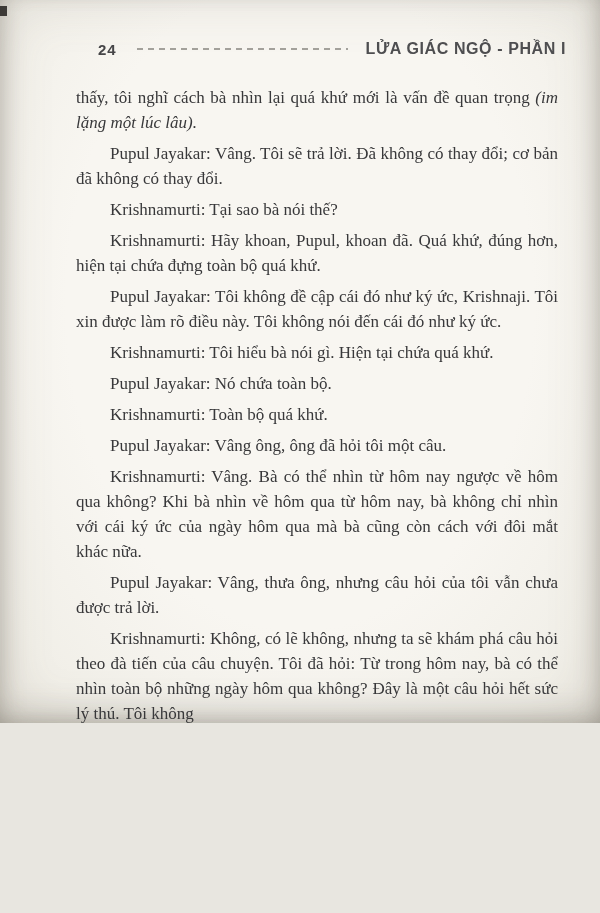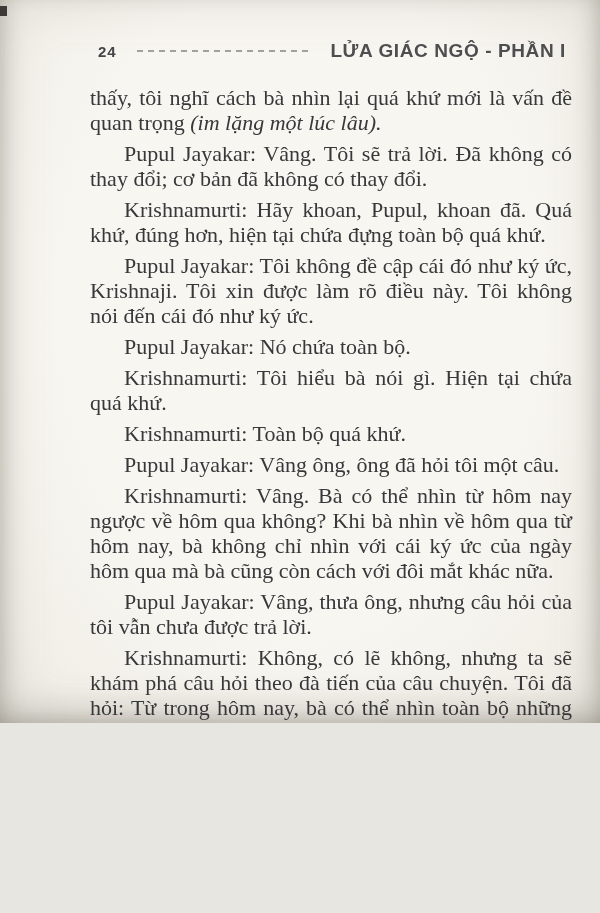--- a/index.html
+++ b/index.html
@@ -47,34 +47,34 @@
     color: #454547;
   }
   .dashes {
     flex: 1;
     height: 2px;
     margin: 0 18px 0 20px;
     background: repeating-linear-gradient(90deg, #94928c 0px, #94928c 6px, transparent 6px, transparent 11px);
     opacity: 0.85;
   }
   .ptitle {
-    font-size: 19px;
+    font-size: 16px;
     font-weight: 700;
     letter-spacing: 0.6px;
     color: #4e4e50;
     white-space: nowrap;
   }
   .body-text {
     position: absolute;
     top: 85px;
-    left: 90px;
+    left: 76px;
     width: 482px;
     z-index: 2;
     color: #38383a;
-    font-size: 22px;
+    font-size: 17px;
     line-height: 25px;
     text-align: justify;
   }
   .para {
     margin: 0 0 6px 0;
   }
   .para.indent {
     text-indent: 34px;
   }
   .para em {
@@ -120,24 +120,25 @@
   </div>
 
   <div class="watermark">
     <div class="wm-title">davibooks</div>
     <div class="wm-tagline">Khát nghĩ tri thức</div>
   </div>
 
   <div class="body-text">
       <p class="para"><span>thấy, tôi nghĩ cách bà nhìn lại quá khứ mới là vấn đề quan trọng </span><em>(im lặng một lúc lâu).</em></p>
       <p class="para indent"><span>Pupul Jayakar: Vâng. Tôi sẽ trả lời. Đã không có thay đổi; cơ bản đã không có thay đổi.</span></p>
+      <p class="para indent"><span>Krishnamurti: Tại sao bà nói thế?</span></p>
       <p class="para indent"><span>Krishnamurti: Hãy khoan, Pupul, khoan đã. Quá khứ, đúng hơn, hiện tại chứa đựng toàn bộ quá khứ.</span></p>
       <p class="para indent"><span>Pupul Jayakar: Tôi không đề cập cái đó như ký ức, Krishnaji. Tôi xin được làm rõ điều này. Tôi không nói đến cái đó như ký ức.</span></p>
+      <p class="para indent"><span>Krishnamurti: Tôi hiểu bà nói gì. Hiện tại chứa quá khứ.</span></p>
       <p class="para indent"><span>Pupul Jayakar: Nó chứa toàn bộ.</span></p>
-      <p class="para indent"><span>Krishnamurti: Tôi hiểu bà nói gì. Hiện tại chứa quá khứ.</span></p>
       <p class="para indent"><span>Krishnamurti: Toàn bộ quá khứ.</span></p>
       <p class="para indent"><span>Pupul Jayakar: Vâng ông, ông đã hỏi tôi một câu.</span></p>
       <p class="para indent"><span>Krishnamurti: Vâng. Bà có thể nhìn từ hôm nay ngược về hôm qua không? Khi bà nhìn về hôm qua từ hôm nay, bà không chỉ nhìn với cái ký ức của ngày hôm qua mà bà cũng còn cách với đôi mắt khác nữa.</span></p>
       <p class="para indent"><span>Pupul Jayakar: Vâng, thưa ông, nhưng câu hỏi của tôi vẫn chưa được trả lời.</span></p>
       <p class="para indent"><span>Krishnamurti: Không, có lẽ không, nhưng ta sẽ khám phá câu hỏi theo đà tiến của câu chuyện. Tôi đã hỏi: Từ trong hôm nay, bà có thể nhìn toàn bộ những ngày hôm qua không? Đây là một câu hỏi hết sức lý thú. Tôi không</span></p>
     </div>
 
 </div>
 
 </body></html>

